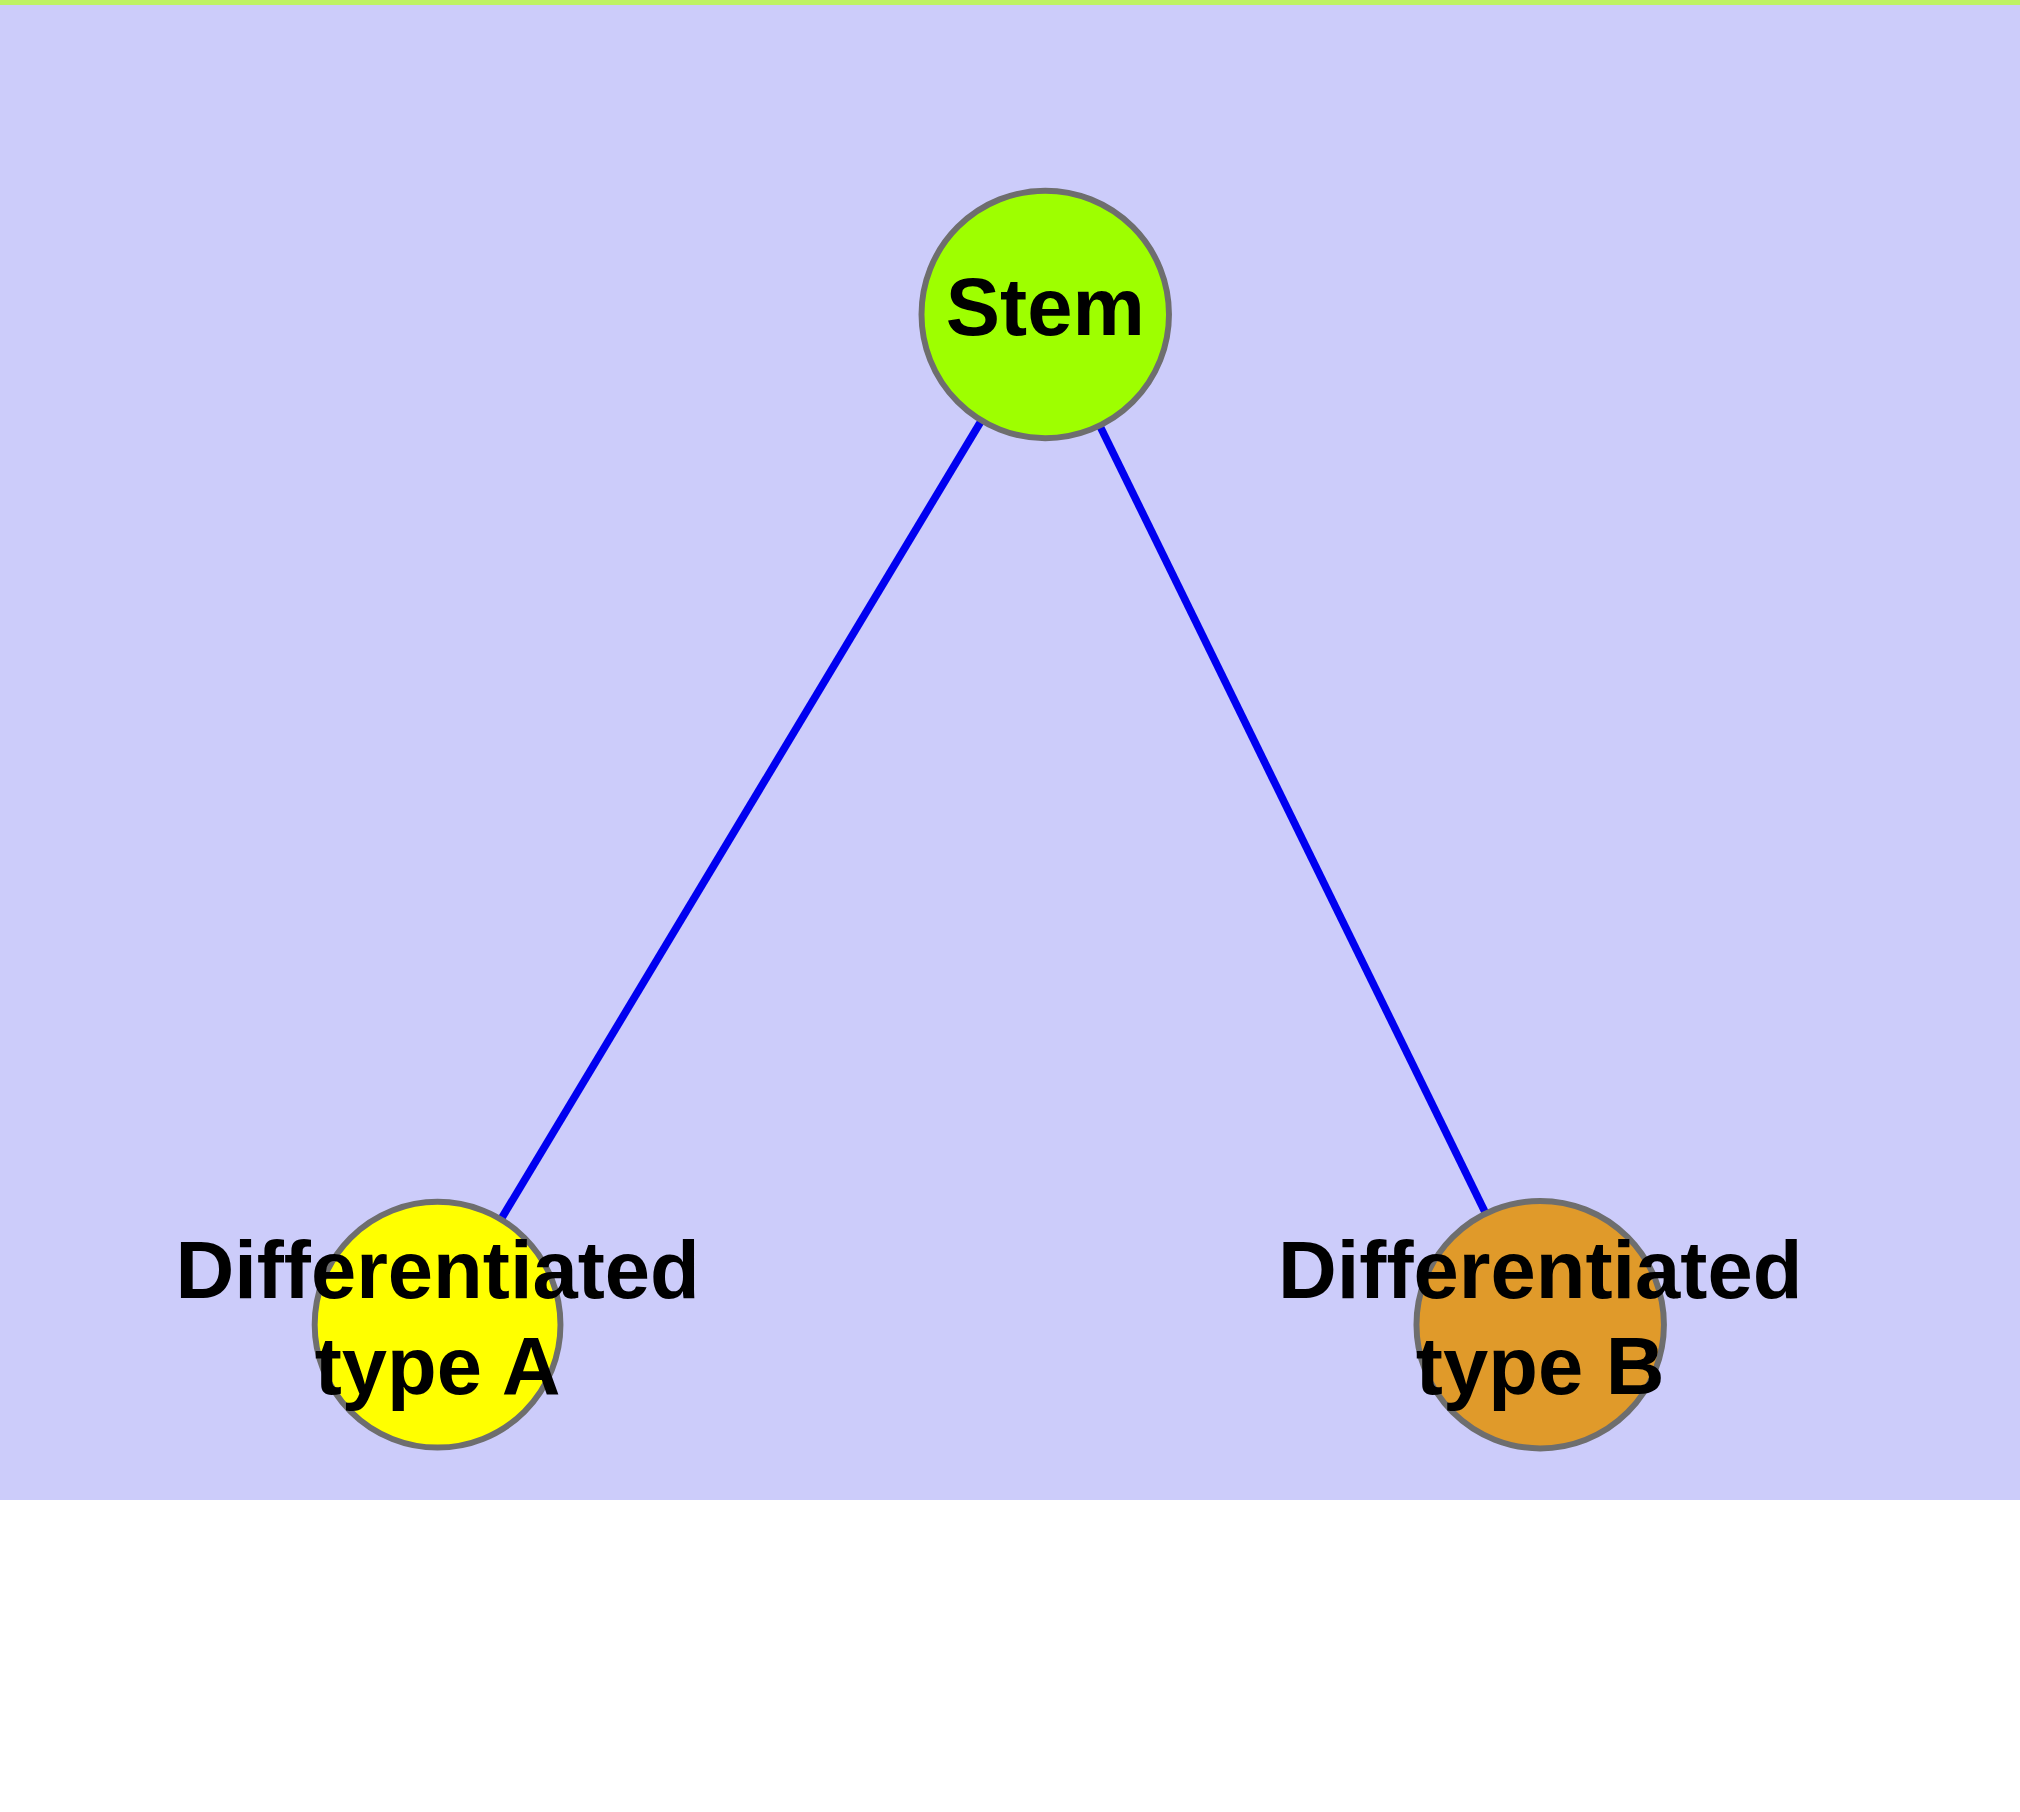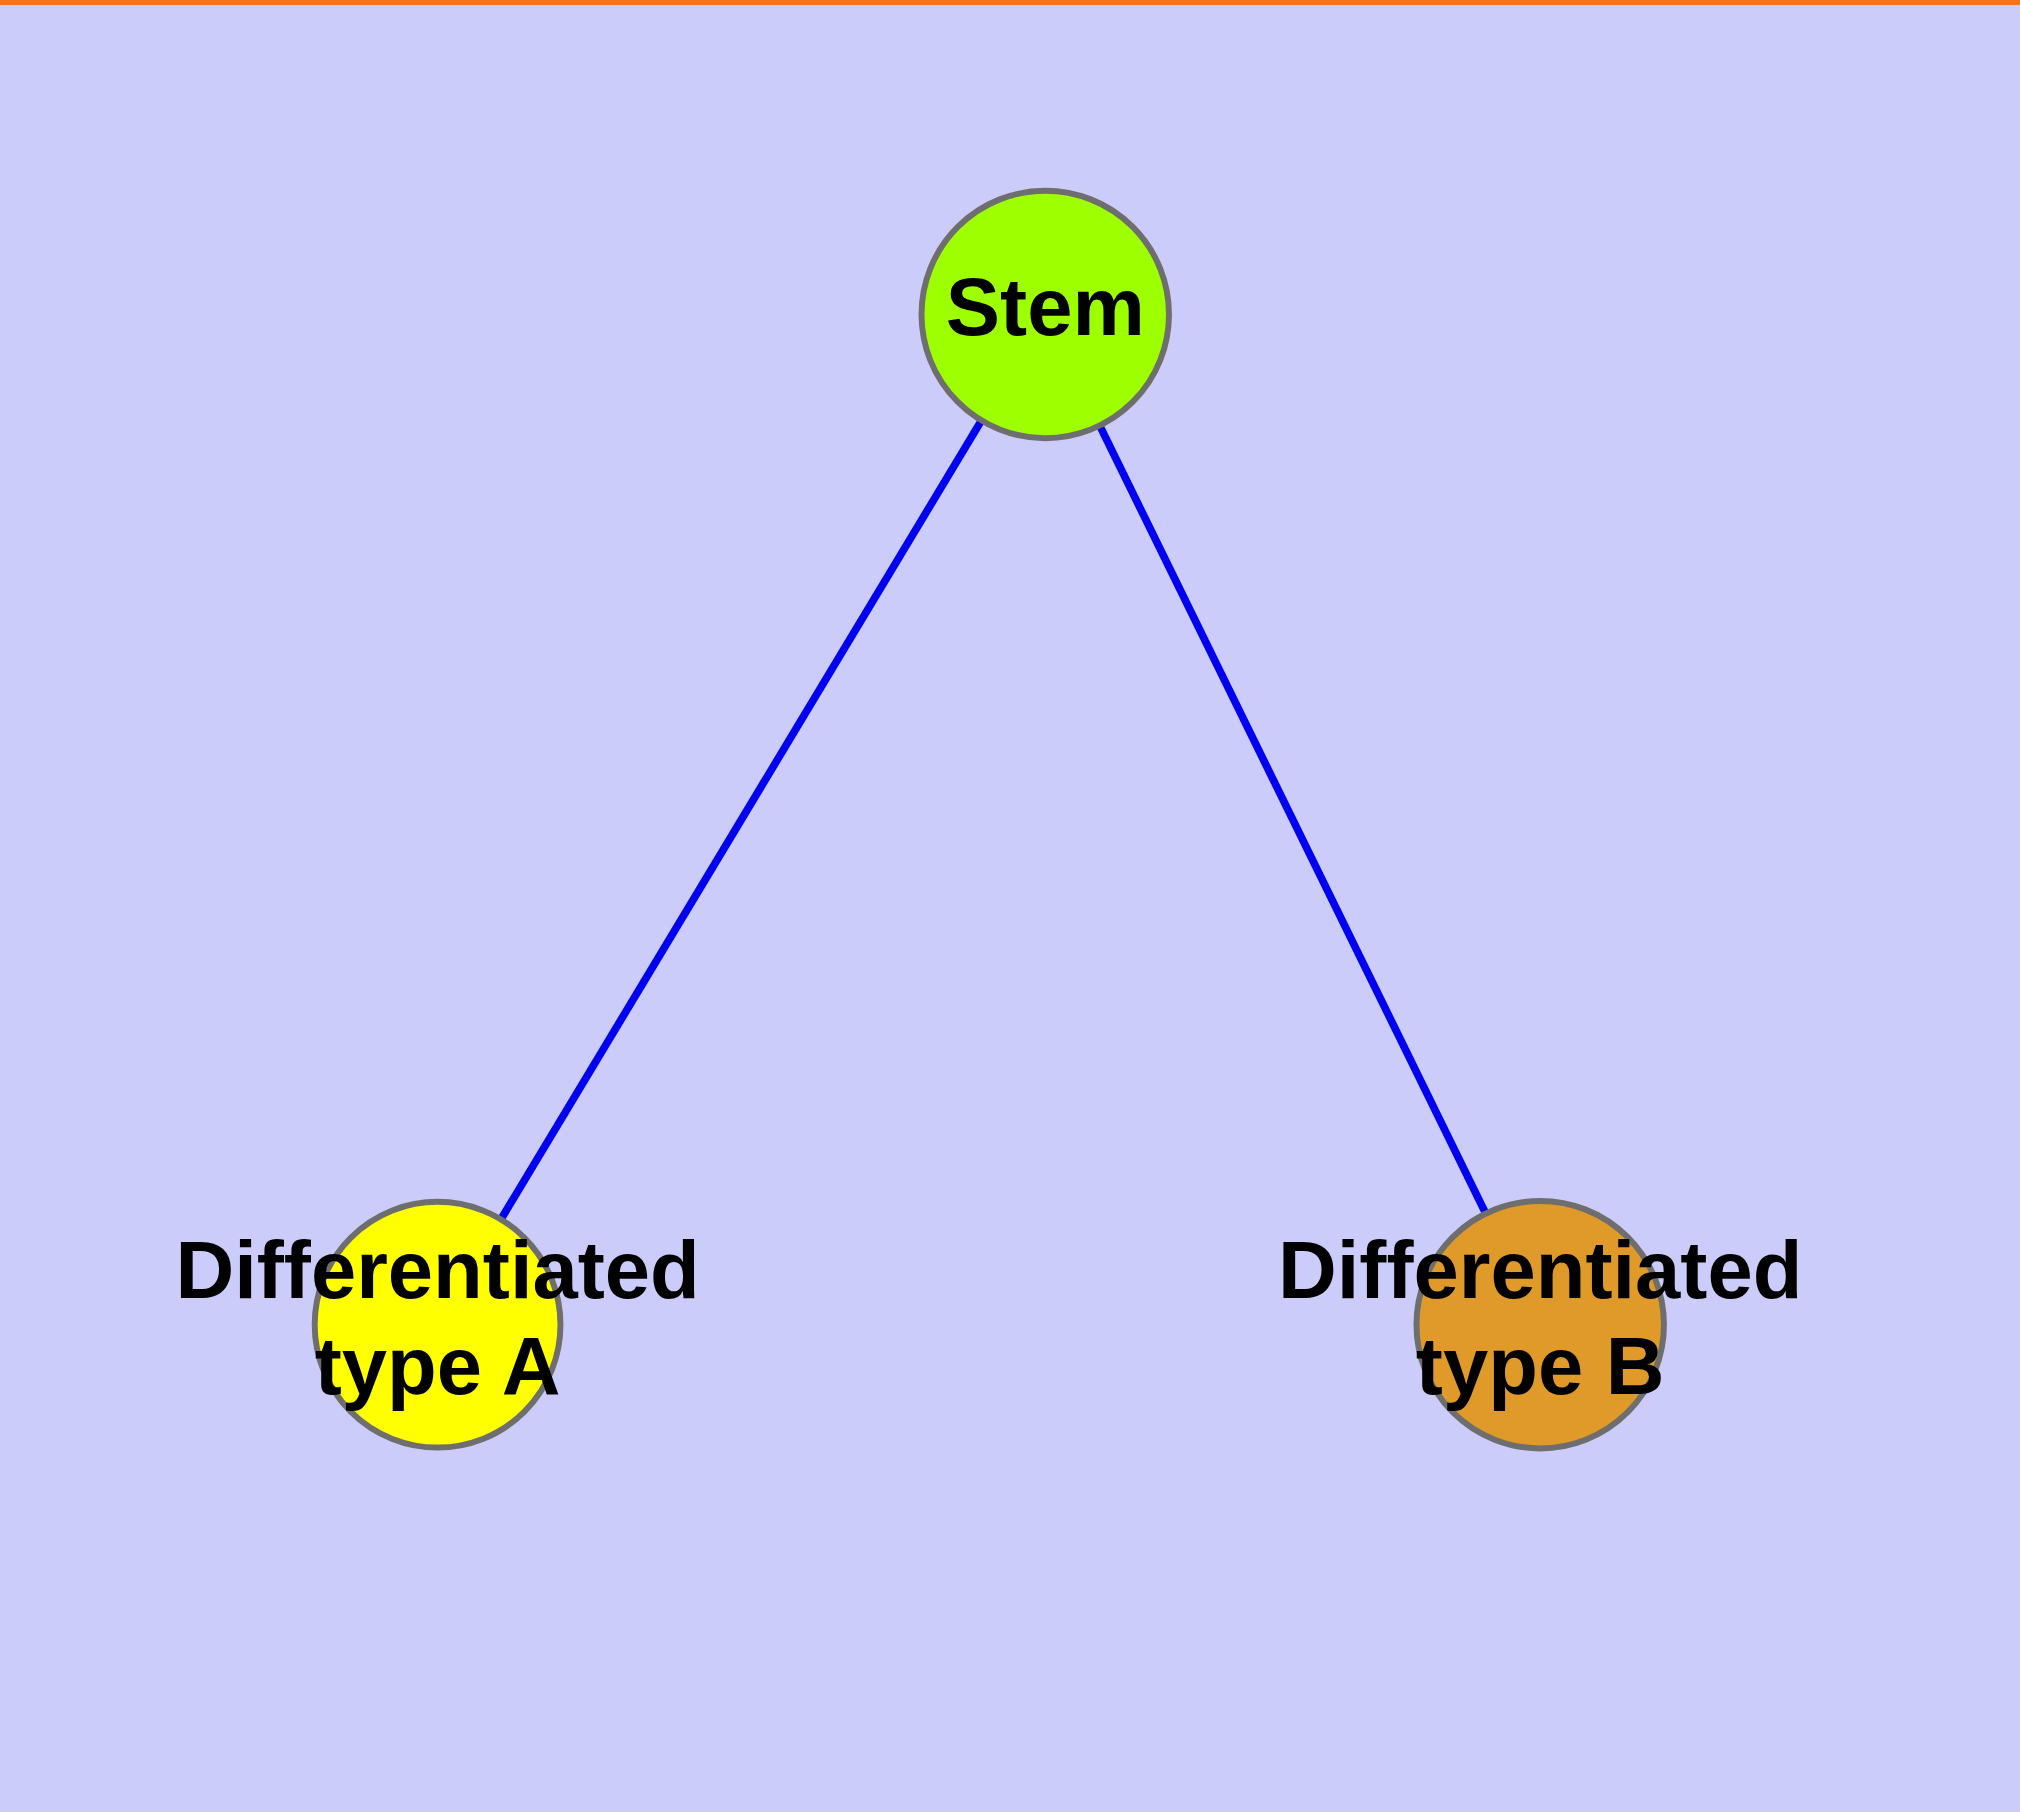--- a/index.html
+++ b/index.html
@@ -34,21 +34,21 @@
     font-family: "Liberation Sans", sans-serif;
     font-weight: bold;
     fill: #000000;
     text-anchor: middle;
     dominant-baseline: middle;
   }
 </style>
 </head>
 <body>
 
-<div id="stage" style="width: 2021px; height: 1812px; background: #f97316;">
+<div id="stage" style="width: 2021px; height: 1500px; background: #bef264;">
 
   <div id="canvas-bg" style="background: rgb(204, 204, 250); top: 5.1px; height: 1807px;"></div>
 
   <svg id="graph-svg" viewBox="0 0 2384 2138" xmlns="http://www.w3.org/2000/svg">
 
     <g>
       <line x1="1233" y1="371" x2="516" y2="1563" stroke="#0000f0" stroke-width="9" stroke-linecap="butt"></line>
       <line x1="1233" y1="371" x2="1817" y2="1563" stroke="#0000f0" stroke-width="9" stroke-linecap="butt"></line>
     </g>
 

